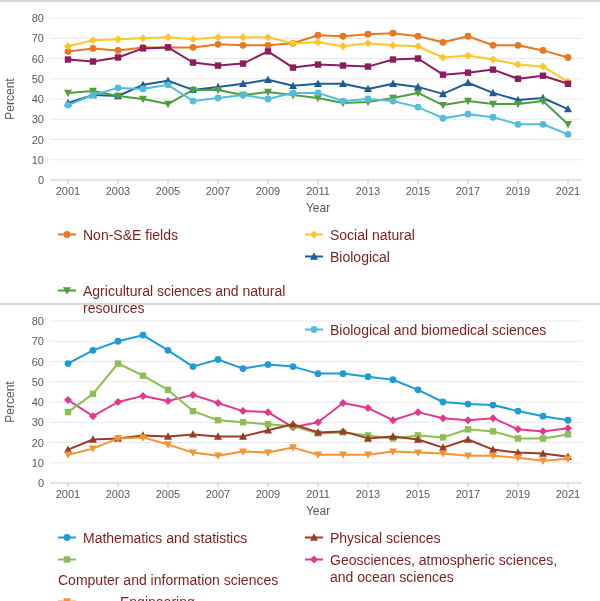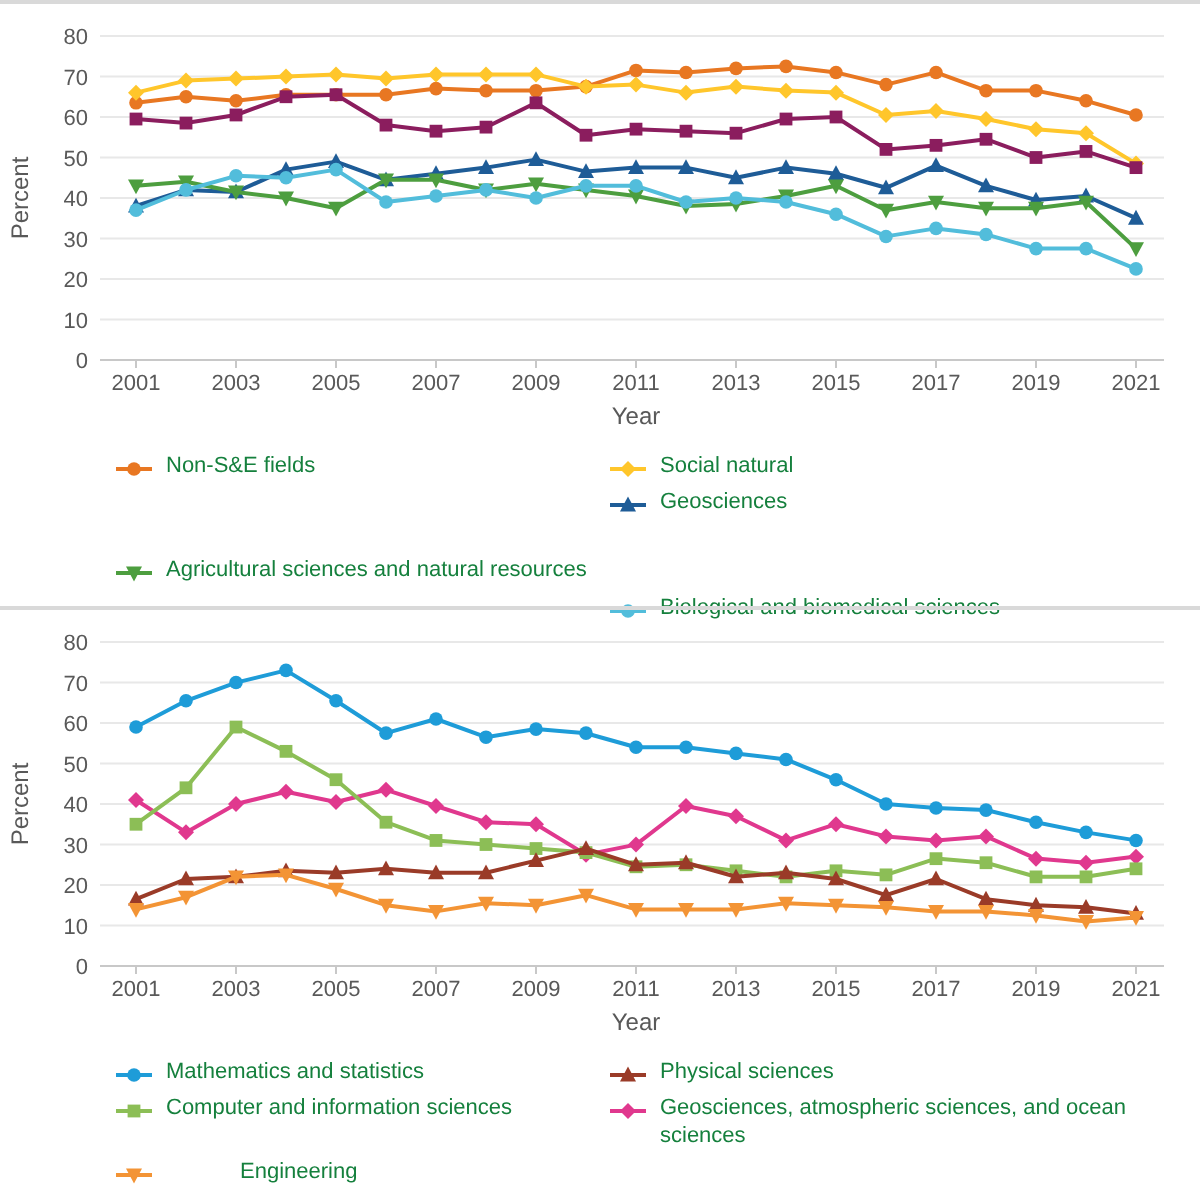--- a/index.html
+++ b/index.html
@@ -6,22 +6,22 @@
   body{width:600px;height:601px;position:relative;overflow:hidden;
        font-family:"Liberation Sans",sans-serif;}
   .chart-section{position:absolute;left:0;width:600px;box-sizing:border-box;
        border-top:2px solid #d9d9d9;}
   #section-top{top:0;height:303px;}
   #section-bottom{top:303px;height:298px;}
   .chart-svg{display:block;}
   .legend{display:grid;grid-template-columns:247px auto;grid-auto-flow:column;
        grid-template-rows:repeat(3,auto);margin:10px 8px 0 58px;row-gap:5px;
        align-items:start;}
-  .legend-item{display:flex;align-items:flex-start;gap:7px;font-size:11px;
-       color:#15803d;line-height:1.22;cursor:pointer;}
+  .legend-item{display:flex;align-items:flex-start;gap:7px;font-size:14px;
+       color:#7f1d1d;line-height:1.22;cursor:pointer;}
   .legend-item svg{flex:0 0 auto;margin-top:2px;}
   .legend-label{max-width:238px;}
   text{font-family:"Liberation Sans",sans-serif;}
 </style>
 </head>
 <body>
 
 <div class="chart-section" id="section-top">
   <svg class="chart-svg" width="600" height="215" viewBox="0 0 600 215">
       <g>
@@ -237,21 +237,21 @@
           <line x1="0" y1="5.5" x2="18" y2="5.5" stroke="#ffc62b" stroke-width="2"></line>
           <polygon points="9,1.5 13,5.5 9,9.5 5,5.5" fill="#ffc62b"></polygon>
         </svg>
         <div class="legend-label">Social natural</div>
       </div>
       <div class="legend-item" style="grid-column: 2;">
         <svg width="18" height="11">
           <line x1="0" y1="5.5" x2="18" y2="5.5" stroke="#1e5c97" stroke-width="2"></line>
           <polygon points="9,1.2999999999999998 13,8.7 5,8.7" fill="#1e5c97"></polygon>
         </svg>
-        <div class="legend-label">Geosciences</div>
+        <div class="legend-label">Biological</div>
       </div>
       <div class="legend-item" style="grid-column: 2;">
         <svg width="18" height="11">
           <line x1="0" y1="5.5" x2="18" y2="5.5" stroke="#52bddb" stroke-width="2"></line>
           <circle cx="9" cy="5.5" r="3.4" fill="#52bddb"></circle>
         </svg>
         <div class="legend-label">Biological and biomedical sciences</div>
       </div>
     </div>
 </div>
@@ -428,21 +428,21 @@
       </g>
     </svg>
   <div class="legend">
       <div class="legend-item" style="grid-column: 1;">
         <svg width="18" height="11">
           <line x1="0" y1="5.5" x2="18" y2="5.5" stroke="#1e9cd8" stroke-width="2"></line>
           <circle cx="9" cy="5.5" r="3.4" fill="#1e9cd8"></circle>
         </svg>
         <div class="legend-label">Mathematics and statistics</div>
       </div>
-      <div class="legend-item" style="grid-column: 1;">
+      <div class="legend-item" style="grid-column: 1; flex-direction: column;">
         <svg width="18" height="11">
           <line x1="0" y1="5.5" x2="18" y2="5.5" stroke="#8cbe56" stroke-width="2"></line>
           <rect x="5.8" y="2.3" width="6.4" height="6.4" fill="#8cbe56"></rect>
         </svg>
         <div class="legend-label">Computer and information sciences</div>
       </div>
       <div class="legend-item" style="grid-column: 1; gap: 44px;">
         <svg width="18" height="11">
           <line x1="0" y1="5.5" x2="18" y2="5.5" stroke="#f39435" stroke-width="2"></line>
           <polygon points="9,9.7 13,2.3 5,2.3" fill="#f39435"></polygon>

